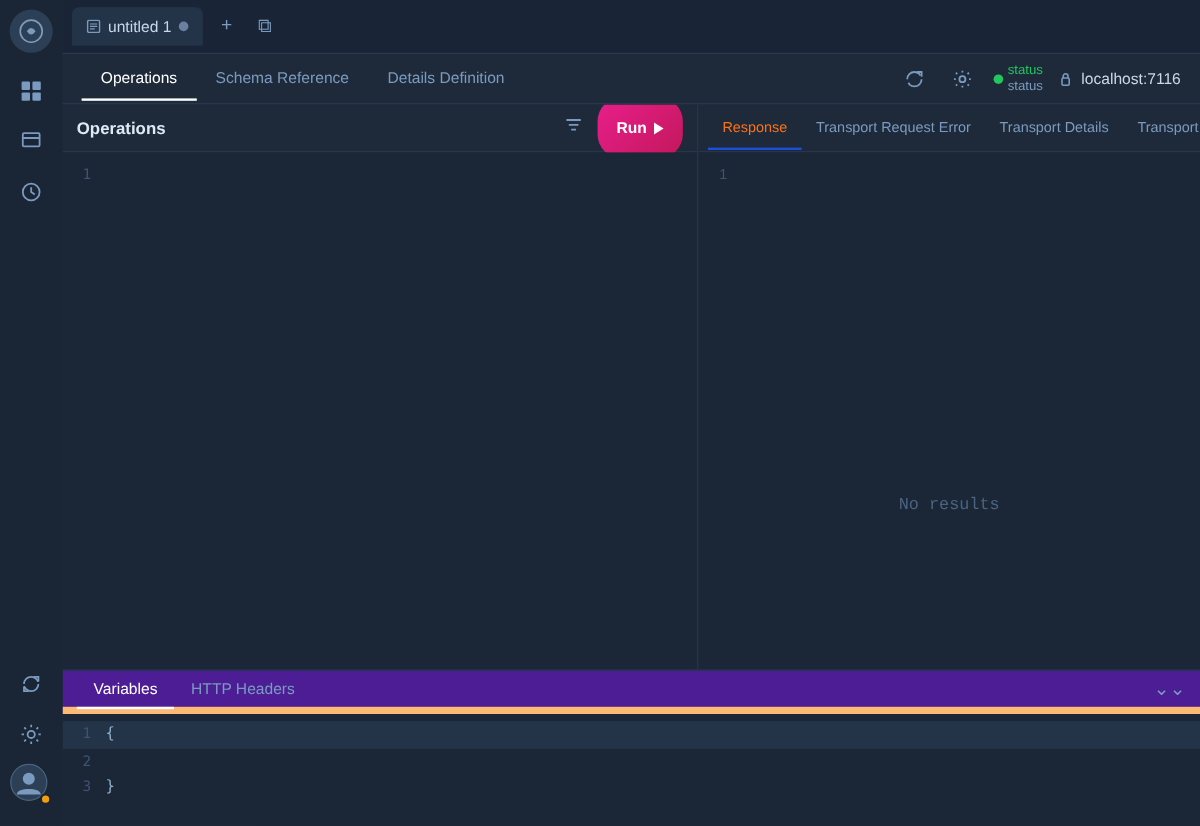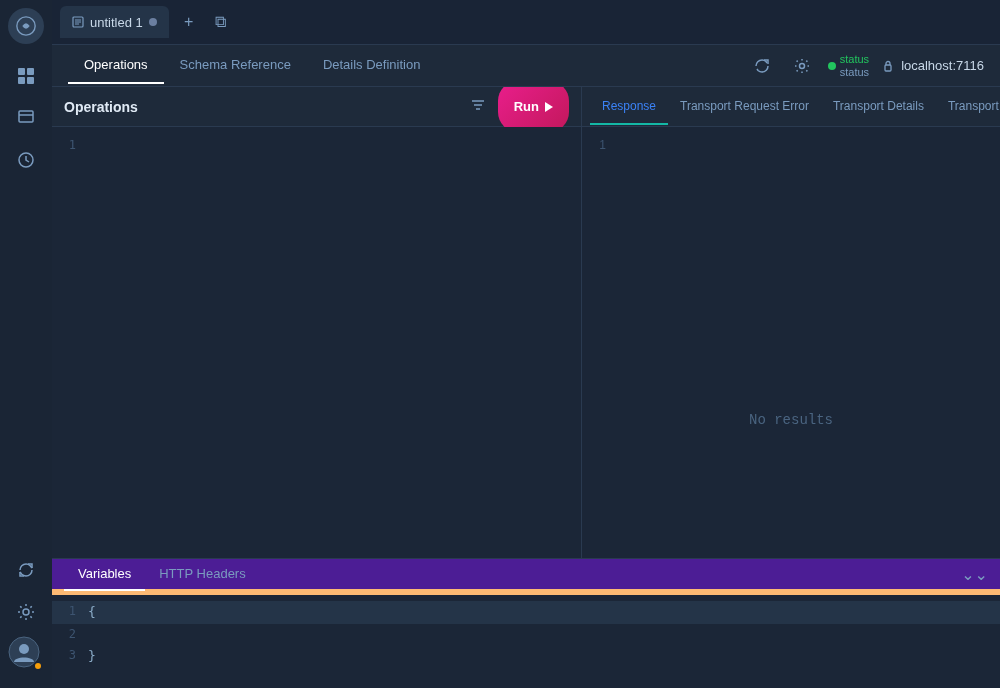--- a/index.html
+++ b/index.html
@@ -343,22 +343,22 @@
     .resp-tab {
       padding: 10px 12px;
       font-size: 12px;
       color: #7a9bbf;
       cursor: pointer;
       border-bottom: 2px solid transparent;
       white-space: nowrap;
     }
 
     .resp-tab.active {
-      color: #3b82f6;
-      border-bottom: 2px solid #14b8a6;
+      color: #f97316;
+      border-bottom: 2px solid #1d4ed8;
     }
 
     .response-body {
       flex: 1;
       background: #1b2637;
       display: flex;
       align-items: center;
       justify-content: center;
       overflow: auto;
     }

